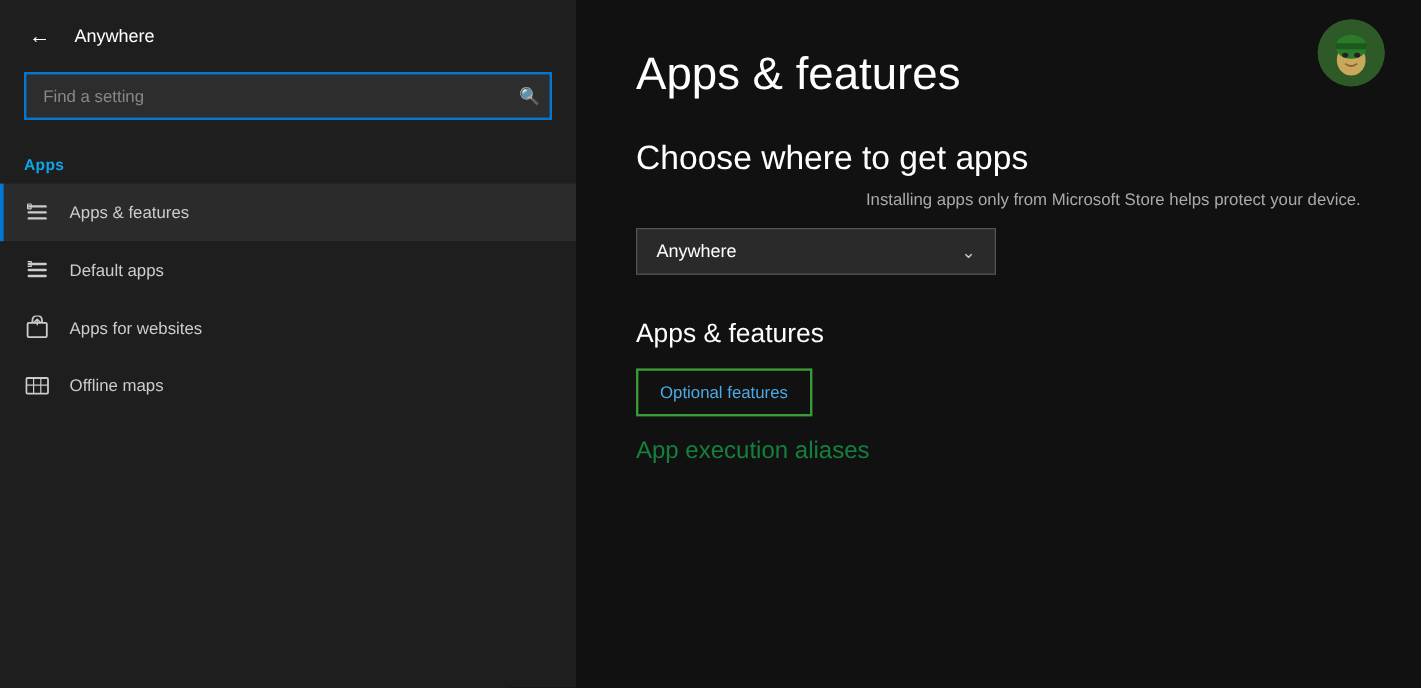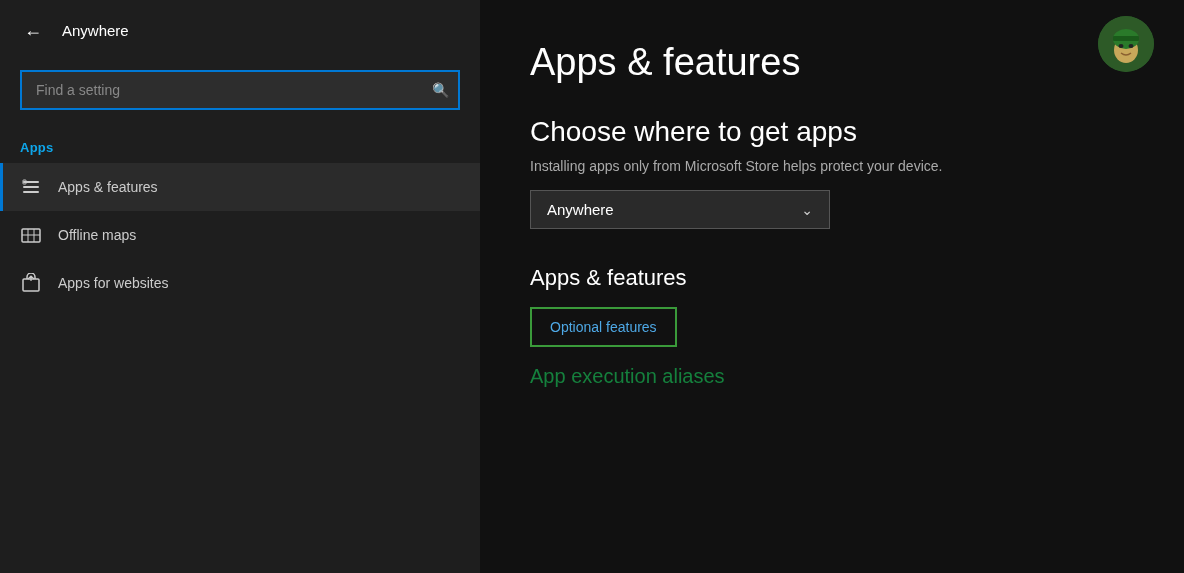--- a/index.html
+++ b/index.html
@@ -43,21 +43,21 @@
       padding: 4px;
     }
 
     .sidebar-title {
       font-size: 15px;
       font-weight: 400;
       color: #fff;
     }
 
     .search-box {
-      margin: 10px 20px 20px 20px;
+      margin: 0 20px 20px 20px;
       position: relative;
     }
 
     .search-input {
       width: 100%;
       background: #2d2d2d;
       border: 2px solid #0078d4;
       color: #aaa;
       padding: 10px 40px 10px 14px;
       font-size: 14px;
@@ -175,20 +175,21 @@
       font-size: 28px;
       font-weight: 400;
       color: #fff;
       margin-bottom: 10px;
     }
 
     .section-desc {
       font-size: 14px;
       color: #aaa;
       margin-bottom: 16px;
+      text-align: right;
     }
 
     .dropdown-select {
       display: flex;
       align-items: flex-end;
       justify-content: space-between;
       background: #2a2a2a;
       border: 1px solid #555;
       padding: 10px 16px;
       width: 300px;
@@ -262,36 +263,47 @@
           <rect x="2" y="9" width="16" height="2" rx="1" fill="#ccc"></rect>
           <rect x="2" y="14" width="16" height="2" rx="1" fill="#ccc"></rect>
           <rect x="2" y="3" width="3" height="4" rx="0.5" fill="none" stroke="#ccc" stroke-width="1"></rect>
         </svg>
       </span>
       <span class="nav-label">Apps &amp; features</span>
     </a>
     <a class="nav-item">
       <span class="nav-icon">
         <svg width="20" height="20" viewBox="0 0 20 20" fill="none">
-          <rect x="1" y="4" width="18" height="13" rx="1" stroke="#ccc" stroke-width="1.5" fill="none"></rect>
-          <path d="M7 4v13M13 4v13M1 10h18" stroke="#ccc" stroke-width="1"></path>
+          <rect x="2" y="4" width="16" height="2" rx="1" fill="#ccc"></rect>
+          <rect x="2" y="9" width="16" height="2" rx="1" fill="#ccc"></rect>
+          <rect x="2" y="14" width="16" height="2" rx="1" fill="#ccc"></rect>
+          <polyline points="2,3 5,3 5,7 2,7" stroke="#ccc" stroke-width="1" fill="none"></polyline>
         </svg>
       </span>
-      <span class="nav-label">Offline maps</span>
+      <span class="nav-label">Default apps</span>
     </a>
     <a class="nav-item">
       <span class="nav-icon">
         <svg width="20" height="20" viewBox="0 0 20 20" fill="none">
           <rect x="2" y="6" width="16" height="12" rx="1" stroke="#ccc" stroke-width="1.5" fill="none"></rect>
           <path d="M6 6V4a4 4 0 018 0v2" stroke="#ccc" stroke-width="1.5" fill="none"></path>
           <path d="M10 3v5M7 6l3-3 3 3" stroke="#ccc" stroke-width="1.2" fill="none"></path>
         </svg>
       </span>
       <span class="nav-label">Apps for websites</span>
     </a>
+    <a class="nav-item">
+      <span class="nav-icon">
+        <svg width="20" height="20" viewBox="0 0 20 20" fill="none">
+          <rect x="1" y="4" width="18" height="13" rx="1" stroke="#ccc" stroke-width="1.5" fill="none"></rect>
+          <path d="M7 4v13M13 4v13M1 10h18" stroke="#ccc" stroke-width="1"></path>
+        </svg>
+      </span>
+      <span class="nav-label">Offline maps</span>
+    </a>
   </nav>
 </div>
 
 <main class="main">
 
   <div class="avatar">
     <svg class="avatar-svg" viewBox="0 0 56 56" xmlns="http://www.w3.org/2000/svg">
 
       <circle cx="28" cy="28" r="28" fill="#2d5a27"></circle>
 

